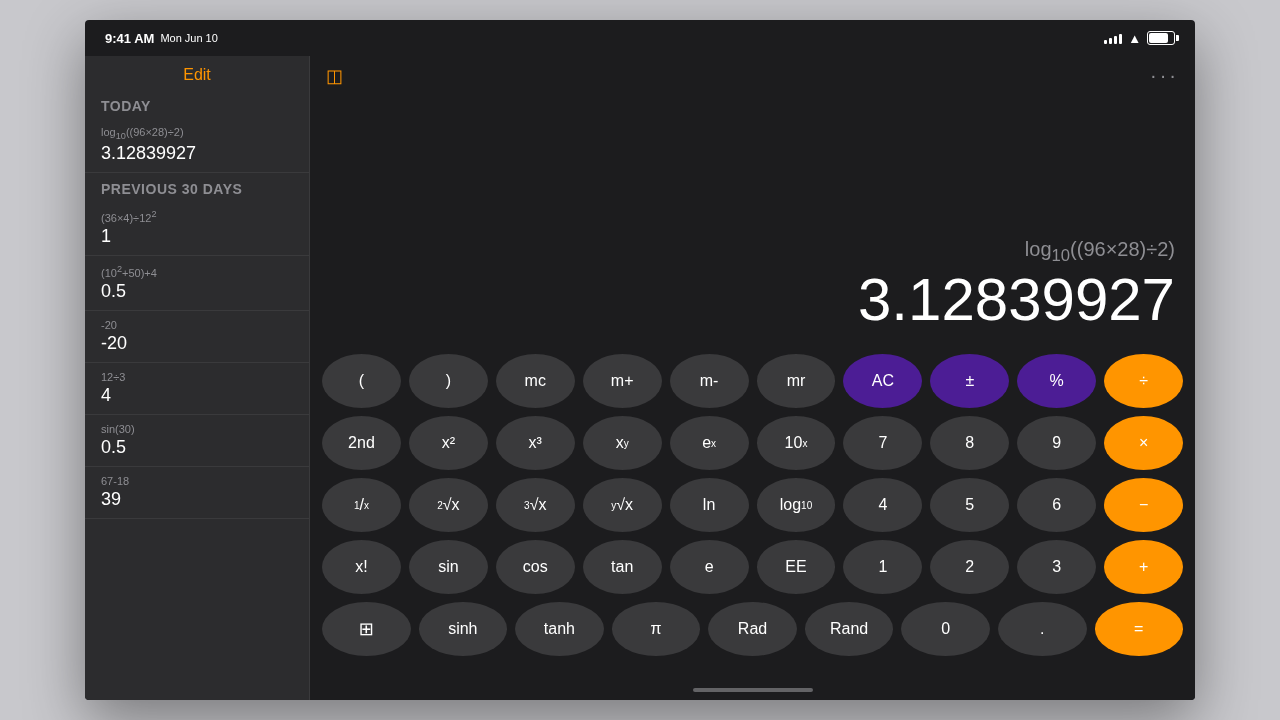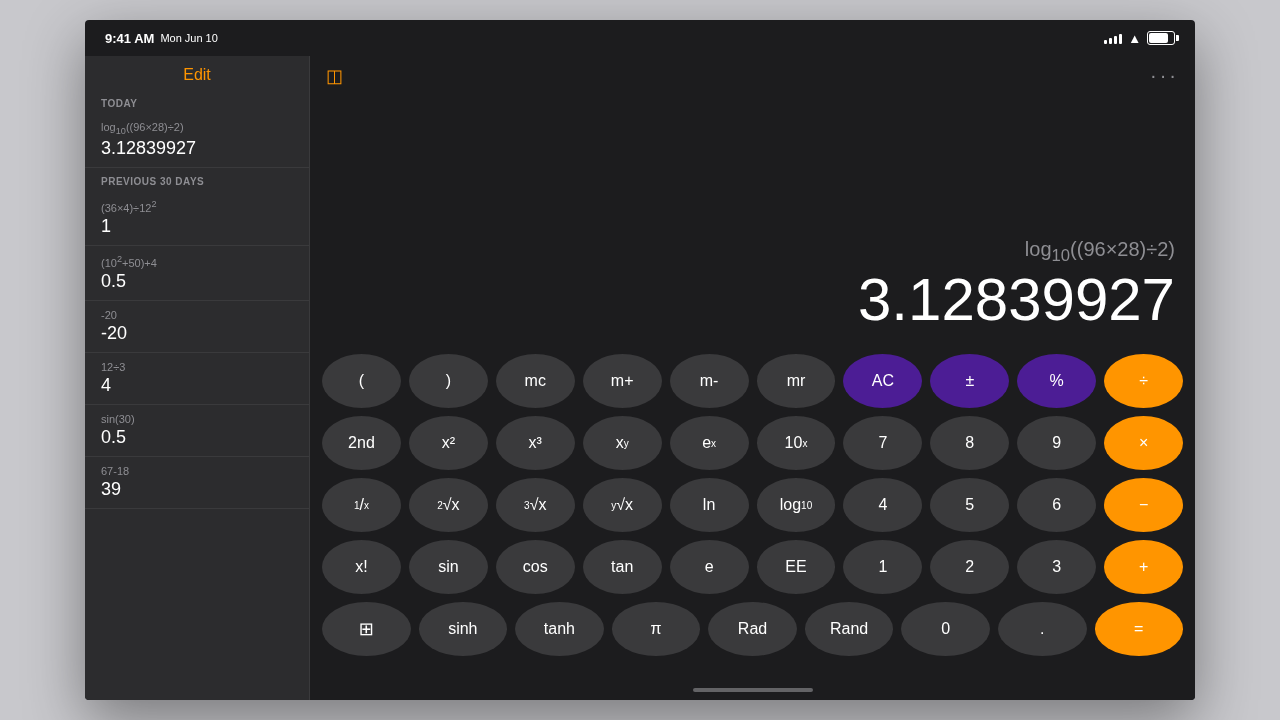--- a/index.html
+++ b/index.html
@@ -115,21 +115,21 @@
     .edit-btn {
       color: #ff9500;
       font-size: 16px;
       font-weight: 400;
       background: none;
       border: none;
       cursor: pointer;
     }
     .section-label {
       color: #8e8e93;
-      font-size: 10px;
+      font-size: 14px;
       font-weight: 600;
       letter-spacing: 0.5px;
       padding: 8px 16px 4px;
       text-transform: uppercase;
     }
     .history-item {
       padding: 8px 16px;
       border-bottom: 1px solid #3a3a3c;
     }
     .history-expr {

